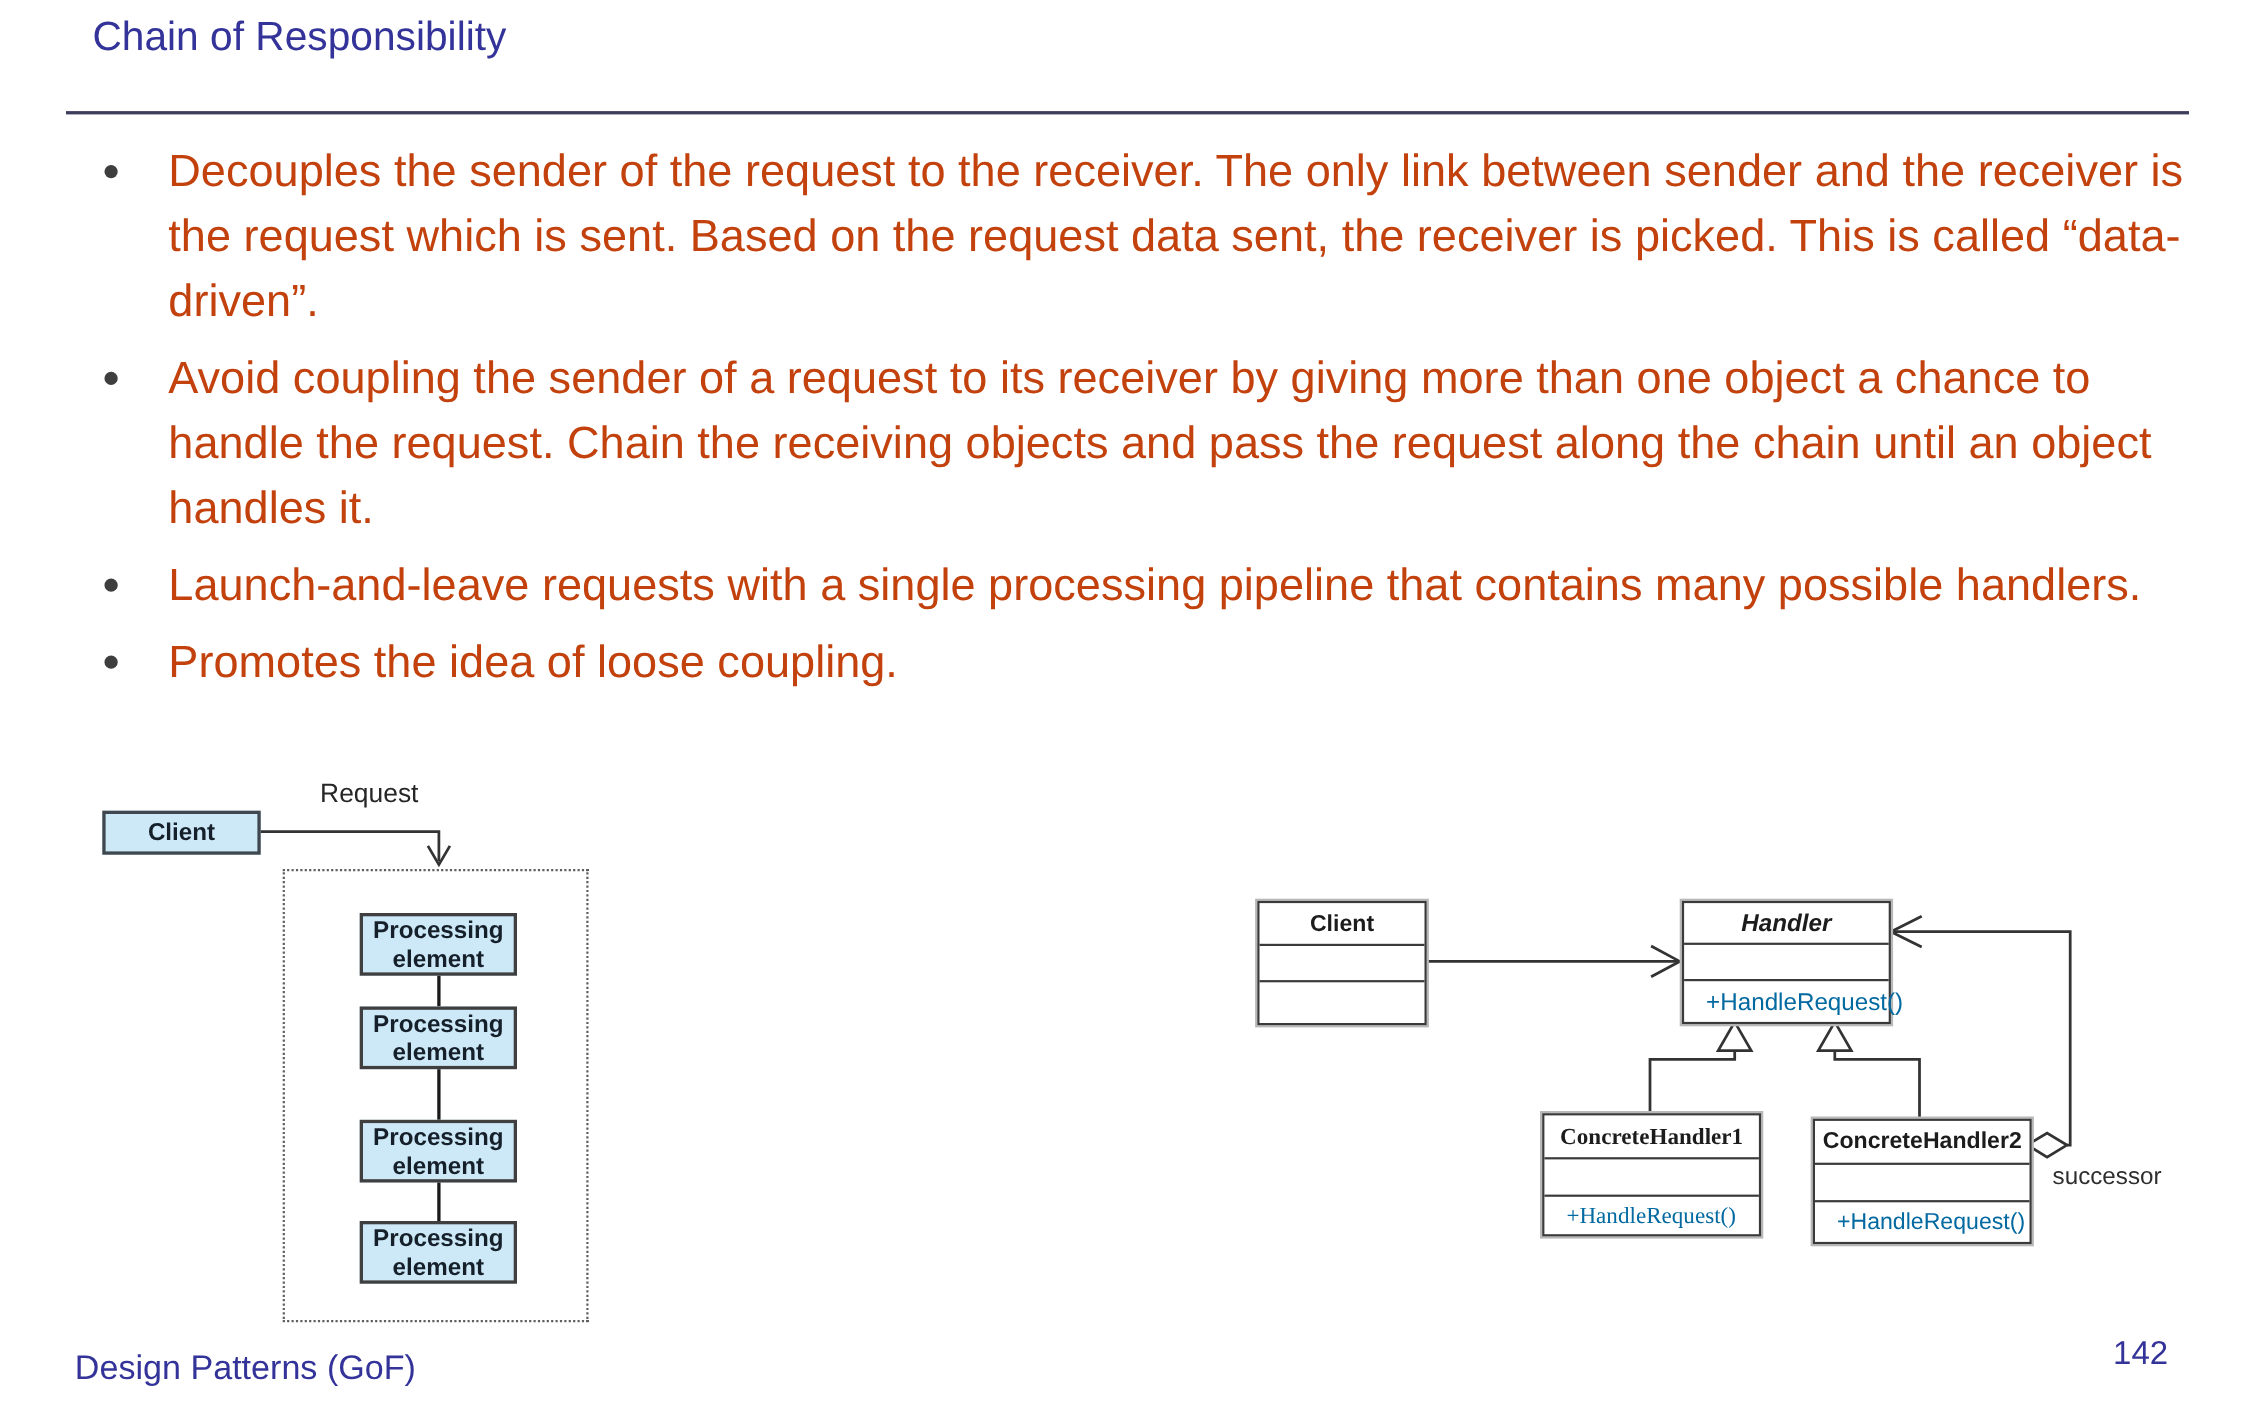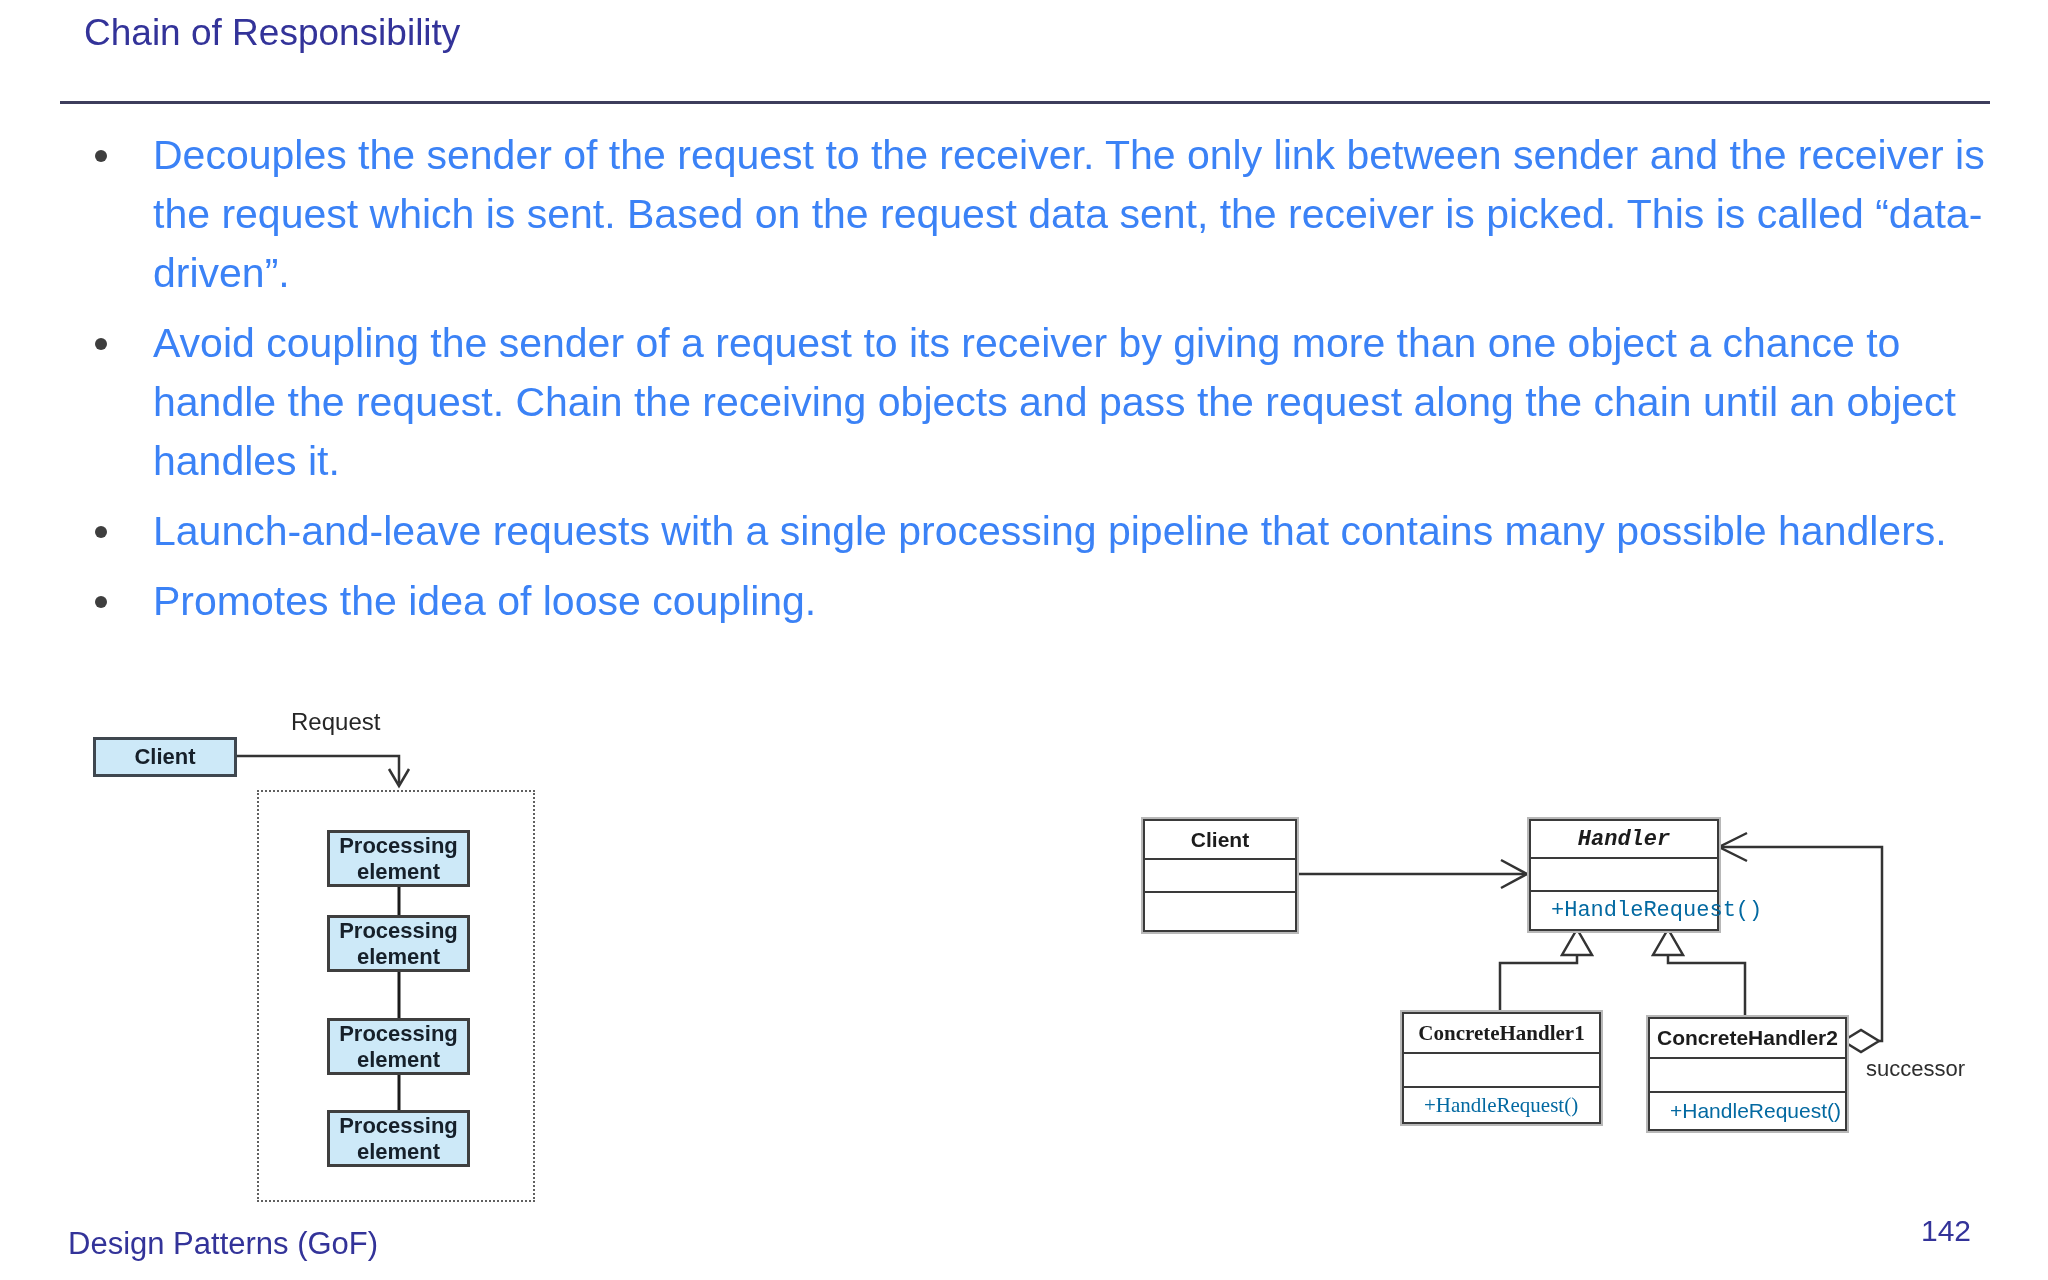--- a/index.html
+++ b/index.html
@@ -13,21 +13,21 @@
     color:#333399;letter-spacing:0px;white-space:nowrap;
   }
   .title-rule{
     position:absolute;left:60px;top:101px;width:1930px;height:3px;
     background:#3d3d5c;
   }
   
   .bullets{position:absolute;left:92px;top:126px;width:1900px;margin:0;padding:0;}
   .bullets li{
     list-style:none;position:relative;padding-left:61px;margin:0 0 11px 0;
-    font-size:41px;line-height:59px;color:#3b82f6;
+    font-size:41px;line-height:59px;color:#c2410c;
   }
   .bullets li .dot{
     position:absolute;left:3px;top:24px;width:12px;height:12px;border-radius:50%;
     background:#3e3e3e;
   }
   
   .abs{position:absolute;}
   
   .flow-client{
     left:93px;top:737px;width:138px;height:34px;background:#cde9f8;
@@ -56,21 +56,21 @@
   }
   .uml-mid{border-bottom:2px solid #3a3a3a;}
   .uml-method{
     display:flex;align-items:center;padding-left:20px;font-size:22px;color:#0369a1;
     white-space:nowrap;
   }
   .uml-client{left:1143px;top:819px;width:150px;height:109px;}
   .uml-client .uml-title{height:37px;}
   .uml-client .uml-mid{height:31px;}
   .uml-client .uml-bottom{flex:1;}
-  .uml-handler{left:1529px;top:819px;width:186px;height:108px;font-family:Liberation Mono, monospace;}
+  .uml-handler{left:1529px;top:819px;width:186px;height:108px;}
   .uml-handler .uml-title{height:36px;font-style:italic;font-size:22px;}
   .uml-handler .uml-mid{height:31px;}
   .uml-handler .uml-method{flex:1;}
   .uml-ch1{left:1402px;top:1012px;width:195px;height:108px;font-family:Liberation Serif, serif;}
   .uml-ch2{left:1648px;top:1017px;width:195px;height:110px;}
   .uml-ch1 .uml-title,.uml-ch2 .uml-title{height:38px;font-size:21px;}
   .uml-ch1 .uml-mid,.uml-ch2 .uml-mid{height:32px;}
   .uml-ch1 .uml-method,.uml-ch2 .uml-method{flex:1;font-size:21px;}
   .successor-label{left:1866px;top:1056px;font-size:22px;color:#2e2e2e;z-index:2;}
   

